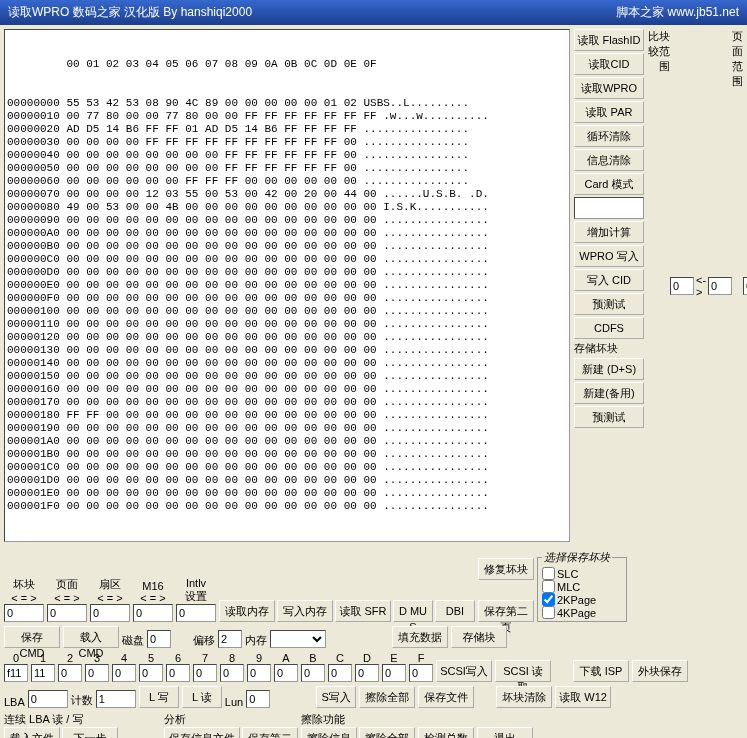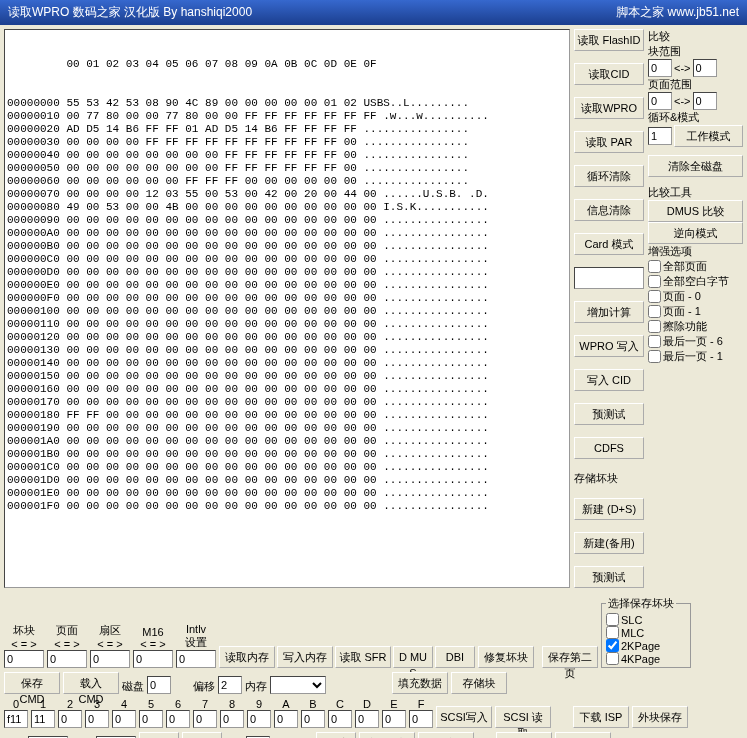--- a/index.html
+++ b/index.html
@@ -1,36 +1,36 @@
 <!DOCTYPE html>
 <html><head>
 <meta charset="utf-8">
 <style>
 * { box-sizing: border-box; margin: 0; padding: 0; }
 body { font-family: "Microsoft Sans Serif", sans-serif; font-size: 11px; background: #ECE9D8; width: 747px; }
 .titlebar { background: linear-gradient(#3668CE, #1B3E8E); color: #fff; padding: 4px 8px; font-size: 12px; display: flex; justify-content: space-between; }
 .titlebar .url { font-size: 12px; padding-left: 48px; }
 .main { display: flex; padding: 4px; gap: 4px; }
 .hexarea { background: #fff; border: 1px inset #999; font-family: "Courier New", monospace; font-size: 11px; white-space: pre; padding: 2px; flex: 1; overflow: hidden; line-height: 13px; }
-.sidecol { display: flex; flex-direction: column; gap: 12px; width: 70px; }
-.sidecol2 { display: flex; flex-direction: column; width: 95px; }
+.sidecol { display: flex; flex-direction: column; gap: 2px; width: 70px; }
+.sidecol2 { display: flex; flex-direction: row; width: 95px; }
 .btn { background: #ECE9D8; border: 1px outset #fff; padding: 2px 2px; font-size: 11px; text-align: center; cursor: pointer; height: 22px; line-height: 16px; }
 .btn.tall { height: 30px; line-height: 24px; }
 .inp { border: 1px inset #999; background: #fff; padding: 1px 2px; font-size: 11px; height: 18px; }
 .row { display: flex; gap: 2px; align-items: center; }
 .chk { margin-right: 2px; }
 .bottom { padding: 4px; }
 .steprow { display: flex; gap: 3px; align-items: flex-end; margin-bottom: 4px; }
 .stepcol { display: flex; flex-direction: column; font-size: 11px; }
 .stepcol .lbl { font-size: 11px; text-align: center; }
 .tiny { width: 24px; }
 .sm { width: 40px; }
 .med { width: 56px; }
 fieldset { border: 1px solid #999; padding: 2px 4px; }
-legend { font-size: 11px; padding: 0 2px; }
+legend { font-size: 11px; padding: 0 2px; font-style: italic; }
 label.ck { display: flex; align-items: center; font-size: 11px; }
 .spacer { height: 8px; }
 </style>
 </head>
 <body>
 
 <div class="titlebar">
   <span>读取WPRO 数码之家 汉化版 By hanshiqi2000</span>
   <span class="url">脚本之家 www.jb51.net</span>
 </div>
@@ -147,21 +147,21 @@
       </div>
     <div style="display:flex;flex-direction:column;gap:2px">
       <div class="row">
         <button class="btn med">读取内存</button>
         <button class="btn med">写入内存</button>
         <button class="btn med">读取 SFR</button>
         <button class="btn sm">D MU S</button>
         <button class="btn sm">DBI</button>
       </div>
     </div>
-    <div style="display:flex;gap:8px">
+    <div style="display:flex;flex-direction:column;gap:20px">
       <button class="btn med">修复坏块</button>
       <button class="btn med">保存第二页</button>
     </div>
     <fieldset style="width:90px">
       <legend>选择保存坏块</legend>
       <label class="ck">
           <input type="checkbox" class="chk" style="">
           <span>SLC</span>
         </label>
       <label class="ck">

